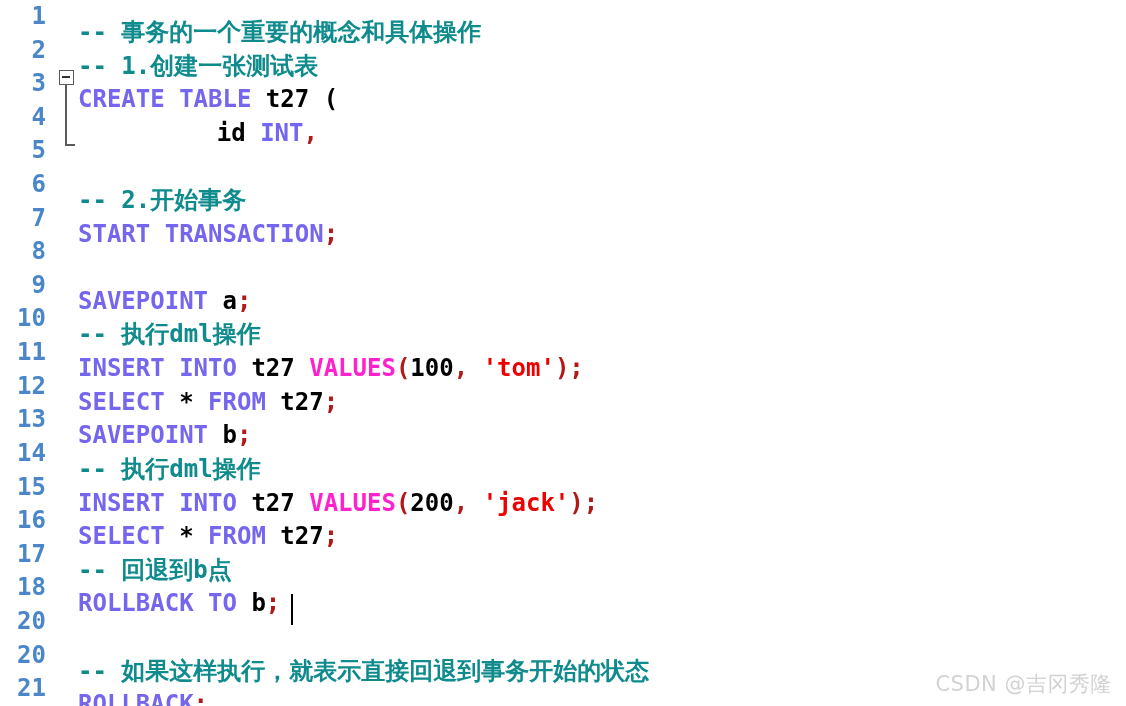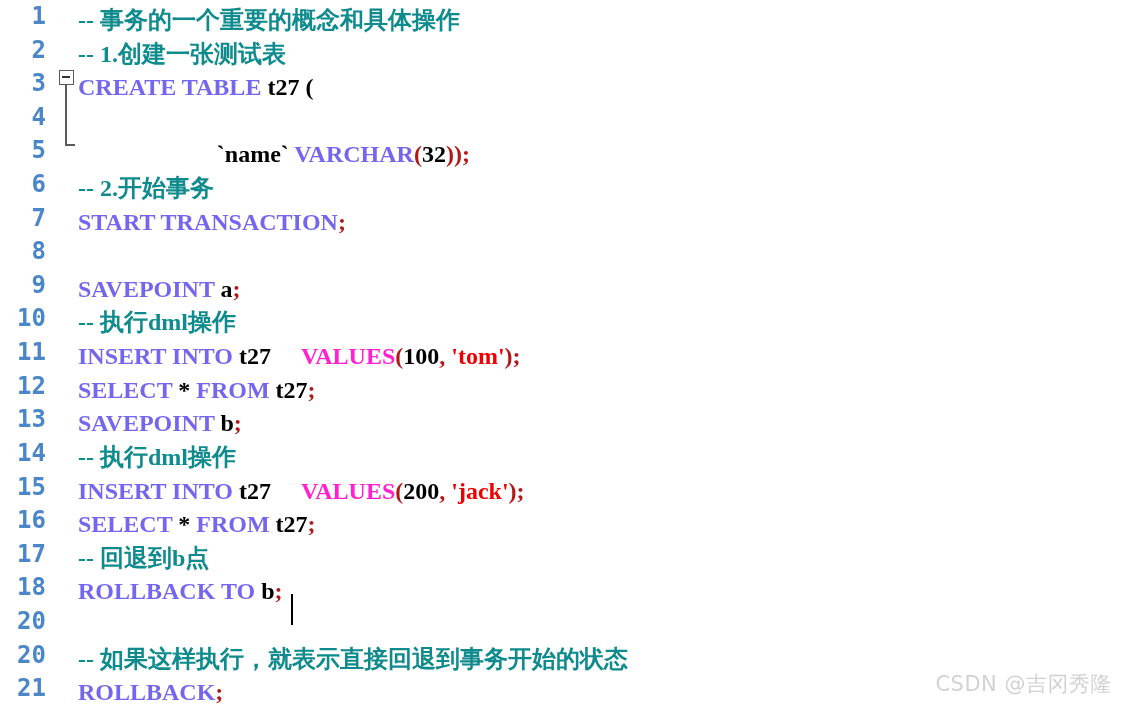--- a/index.html
+++ b/index.html
@@ -41,29 +41,28 @@
     color: #4a86c8;
     font-size: 24px;
     font-weight: bold;
     font-family: "DejaVu Sans Mono", "Liberation Mono", monospace;
     user-select: none;
   }
 
   .code {
     position: absolute;
     left: 78px;
-    top: 4px;
+    top: 16px;
     white-space: pre;
-    font-family: Liberation Serif, serif;
   }
 
   
   .cmt  { color: #0f8b8d; }
   .kw   { color: #7466ee; margin-top: 26px; }
-  .fn   { color: #ff21ce; margin-left: 24px; }
+  .fn   { color: #ff21ce; }
   .id   { color: #000000; }
   .num  { color: #000000; }
   .str  { color: #ee0000; }
   .punc { color: #b11919; }
   .op   { color: #000000; }
 
   
   #fold {
     position: absolute;
     left: 59px;
@@ -134,22 +133,22 @@
 </style>
 </head>
 <body>
 
 <div id="editor">
 
   <div id="lines">
       <div class="line"><div class="gutter">1</div><div class="code"><span class="cmt">-- 事务的一个重要的概念和具体操作</span></div></div>
       <div class="line"><div class="gutter">2</div><div class="code"><span class="cmt">-- 1.创建一张测试表</span></div></div>
       <div class="line"><div class="gutter">3</div><div class="code"><span class="kw">CREATE TABLE</span><span class="id"> t27 (</span></div></div>
-      <div class="line"><div class="gutter">4</div></div>
-      <div class="line"><div class="gutter">5</div><div class="code" style="left: 216.8px;"><span class="id">`name` </span><span class="kw">VARCHAR</span><span class="punc">(</span><span class="num">32</span><span class="punc">));</span></div></div>
+      <div class="line"><div class="gutter">4</div><div class="code" style="left: 216.8px;"><span class="id">id </span><span class="kw">INT</span><span class="punc">,</span></div></div>
+      <div class="line"><div class="gutter">5</div></div>
       <div class="line"><div class="gutter">6</div><div class="code"><span class="cmt">-- 2.开始事务</span></div></div>
       <div class="line"><div class="gutter">7</div><div class="code"><span class="kw">START TRANSACTION</span><span class="punc">;</span></div></div>
       <div class="line"><div class="gutter">8</div></div>
       <div class="line"><div class="gutter">9</div><div class="code"><span class="kw">SAVEPOINT</span><span class="id"> a</span><span class="punc">;</span></div></div>
       <div class="line"><div class="gutter">10</div><div class="code"><span class="cmt">-- 执行dml操作</span></div></div>
       <div class="line"><div class="gutter">11</div><div class="code"><span class="kw">INSERT INTO</span><span class="id"> t27 </span><span class="fn">VALUES</span><span class="punc">(</span><span class="num">100</span><span class="punc">, </span><span class="str">'tom'</span><span class="punc">);</span></div></div>
       <div class="line"><div class="gutter">12</div><div class="code"><span class="kw">SELECT </span><span class="op">*</span><span class="kw"> FROM</span><span class="id"> t27</span><span class="punc">;</span></div></div>
       <div class="line"><div class="gutter">13</div><div class="code"><span class="kw">SAVEPOINT</span><span class="id"> b</span><span class="punc">;</span></div></div>
       <div class="line"><div class="gutter">14</div><div class="code"><span class="cmt">-- 执行dml操作</span></div></div>
       <div class="line"><div class="gutter">15</div><div class="code"><span class="kw">INSERT INTO</span><span class="id"> t27 </span><span class="fn">VALUES</span><span class="punc">(</span><span class="num">200</span><span class="punc">, </span><span class="str">'jack'</span><span class="punc">);</span></div></div>

